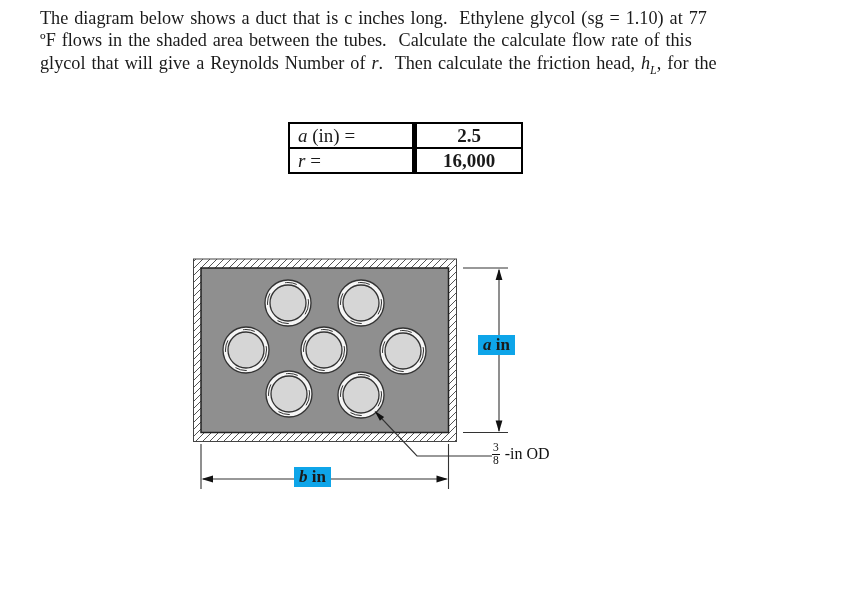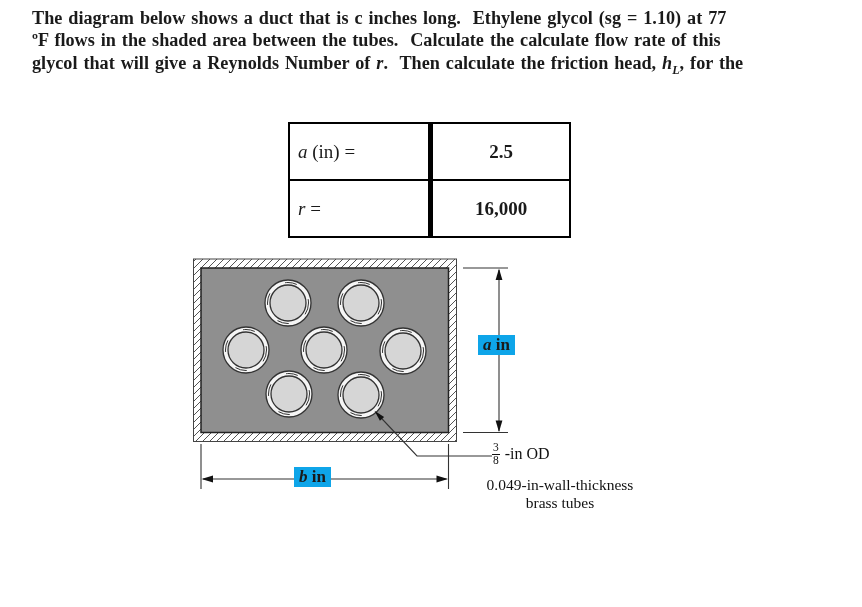--- a/index.html
+++ b/index.html
@@ -1,27 +1,27 @@
 <!DOCTYPE html>
 <html><head>
 <meta charset="utf-8">
 <style>
   html,body{margin:0;padding:0;background:#fff;}
   .page{
     position:relative;width:862px;height:607px;background:#ffffff;
     font-family:"Liberation Serif", serif;color:#1a1a1a;overflow:hidden;
   }
   
-  .problem{position:absolute;left:32px;top:7px;width:790px;font-size:18.2px;line-height:22.3px;word-spacing:1.4px;font-weight:bold;}
+  .problem{position:absolute;left:40px;top:7px;width:790px;font-size:18.2px;line-height:22.3px;word-spacing:1.4px;}
   .pline{white-space:pre;}
   .var{font-style:italic;}
   sub.var-sub{font-style:italic;font-size:12px;line-height:0;}
   
   .ptable{position:absolute;left:288px;top:122px;border-collapse:collapse;font-size:19px;}
-  .ptable td{border:2px solid #000;height:23px;padding:16px;}
+  .ptable td{border:2px solid #000;height:23px;padding:0;}
   .ptable td.lbl{width:114px;padding-left:8px;border-right:5px solid #000;white-space:pre;}
   .ptable td.val{width:104px;text-align:center;font-weight:bold;}
   
   .dim-label{position:absolute;background:#0ea5e9;font-weight:bold;font-size:17px;padding:0 5px;white-space:pre;}
   .od-label{position:absolute;left:492px;top:442px;display:flex;align-items:center;gap:5px;font-size:16px;color:#111;}
   .frac{display:inline-flex;flex-direction:column;align-items:center;font-size:11.5px;line-height:11.5px;}
   .frac .num{border-bottom:1px solid #111;padding:0 1px;}
   .wall-label{position:absolute;left:484px;top:476px;width:152px;text-align:center;font-size:15.5px;line-height:17.5px;color:#111;}
   svg{position:absolute;left:0;top:0;}
 </style>
@@ -121,18 +121,14 @@
   <div class="dim-label" style="left:478px;top:335px;"><span class="var">a</span><span> in</span></div>
   <div class="dim-label" style="left:294px;top:467px;"><span class="var">b</span><span> in</span></div>
 
   <div class="od-label">
     <span class="frac">
       <span class="num">3</span>
       <span class="den">8</span>
     </span>
     <span>-in OD</span>
   </div>
-  <div class="wall-label">
-    <div>0.049-in-wall-thickness</div>
-    <div>brass tubes</div>
-  </div>
 
 </div>
 
 </body></html>

